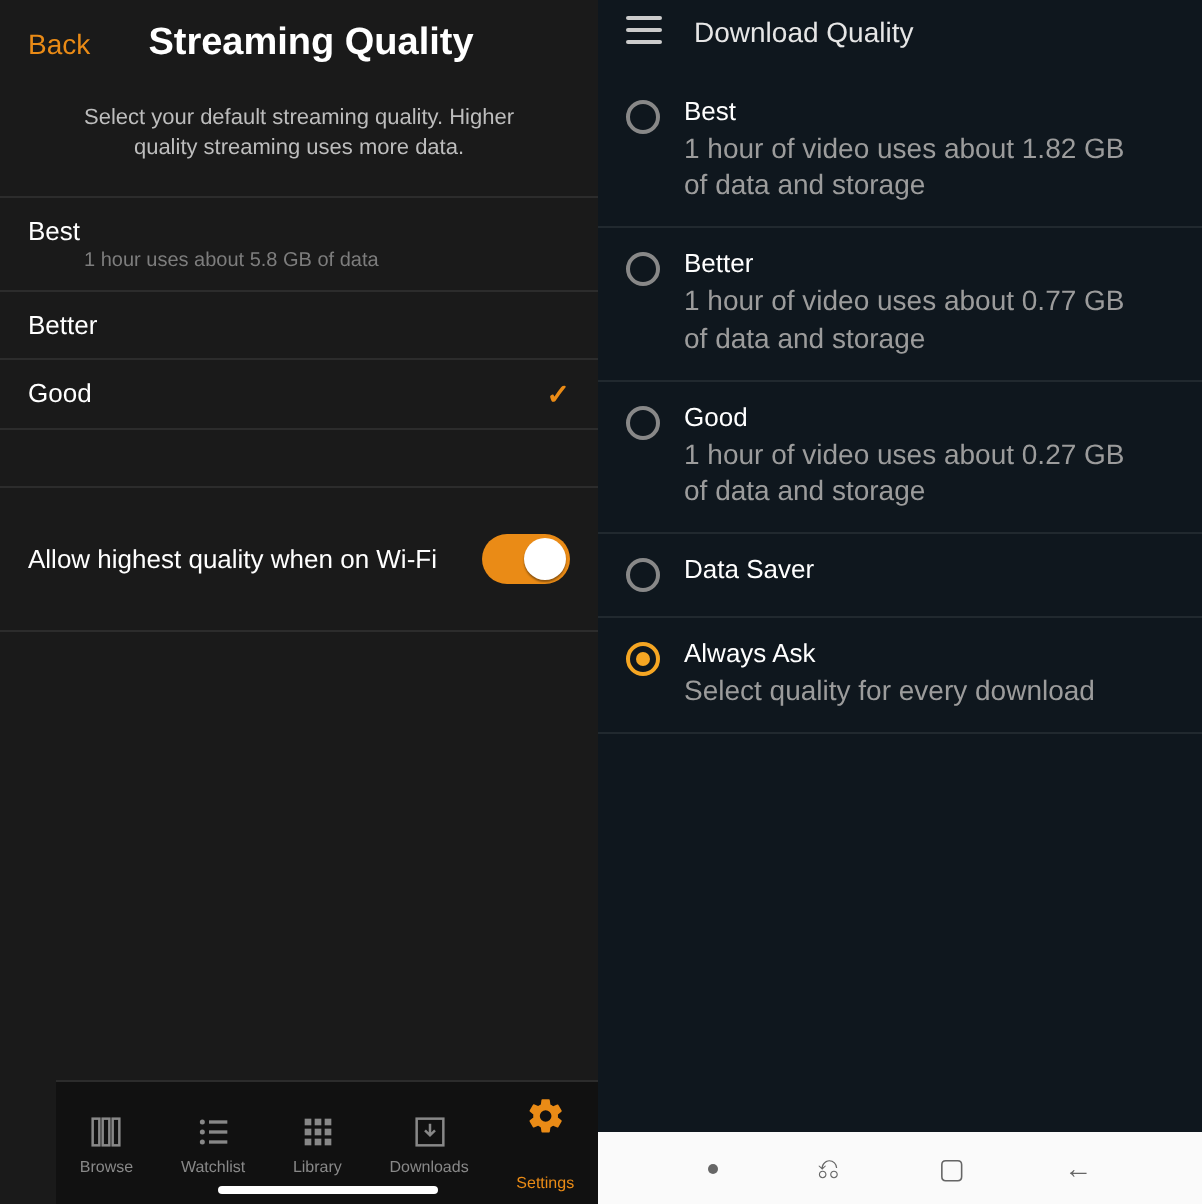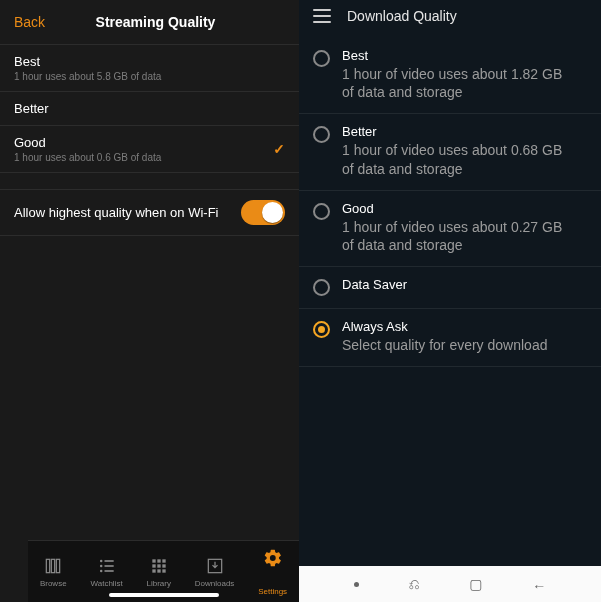--- a/index.html
+++ b/index.html
@@ -3,42 +3,42 @@
 <meta charset="utf-8">
 <style>
   * { box-sizing: border-box; margin: 0; padding: 0; }
   html, body { width: 601px; height: 602px; overflow: hidden; font-family: -apple-system, "Helvetica Neue", Arial, sans-serif; background:#fff; }
   .container { display:flex; width:601px; height:602px; }
 
   
   .left { width:299px; height:602px; background:#1a1a1a; color:#fff; display:flex; flex-direction:column; }
   .ios-header { display:flex; align-items:center; height:44px; position:relative; }
   .ios-back { color:#ea8b16; font-size:14px; padding-left:14px; }
-  .ios-title { position:absolute; left:12px; right:0; text-align:center; font-size:14px; font-weight:600; pointer-events:none; }
+  .ios-title { position:absolute; left:12px; right:0; text-align:center; font-size:19px; font-weight:600; pointer-events:none; }
   .ios-desc { font-size:11px; color:#bdbdbd; text-align:center; padding:8px 26px 16px; line-height:1.35; }
   .iositems { border-top:1px solid #2c2c2c; }
   .iosrow { padding:9px 14px 9px; border-bottom:1px solid #2c2c2c; display:flex; align-items:center; justify-content:space-between; }
   .iosrow .txt { display:flex; flex-direction:column; }
   .iosrow .lbl { font-size:13px; color:#fff; }
-  .iosrow .sub { font-size:10px; color:#7d7d7d; padding-top:2px; }
+  .iosrow .sub { font-size:10px; color:#7d7d7d; padding-top:2px;margin-left:28px; }
   .check { color:#ea8b16; font-size:14px; font-weight:bold; }
-  .toggle-row { margin-top:16px; border-top:1px solid #2c2c2c; border-bottom:1px solid #2c2c2c; padding:10px 14px; display:flex; align-items:center; justify-content:space-between; }
+  .toggle-row { margin-top:28px; border-top:1px solid #2c2c2c; border-bottom:1px solid #2c2c2c; padding:23px 14px; display:flex; align-items:center; justify-content:space-between; }
   .toggle-row .lbl { font-size:13px; color:#fff; }
   .switch { width:44px; height:25px; background:#ea8b16; border-radius:14px; position:relative; }
   .switch .knob { position:absolute; right:2px; top:2px; width:21px; height:21px; background:#fff; border-radius:50%; box-shadow:0 1px 1px rgba(0,0,0,.4); }
 
   .ios-tabbar { margin-top:auto; height:62px; display:flex; align-items:center; justify-content:space-around; background:#111; border-top:1px solid #2c2c2c; position:relative;margin-left:28px; }
   .tab { display:flex; flex-direction:column; align-items:center; gap:3px; color:#888; font-size:8px; }
   .tab.active { color:#ea8b16;gap:19px; }
   .tab svg { width:20px; height:20px; }
   .homebar { position:absolute; bottom:5px; left:50%; transform:translateX(-50%); width:110px; height:4px; border-radius:3px; background:#fff; }
 
   
   .right { width:302px; height:602px; background:#0f171e; color:#e6e6e6; display:flex; flex-direction:column; }
-  .and-header { display:flex; align-items:center; padding:8px 14px 14px; gap:16px; }
+  .and-header { display:flex; padding:8px 14px 14px; gap:16px; }
   .hamb { width:18px; height:14px; display:flex; flex-direction:column; justify-content:space-between; }
   .hamb span { display:block; height:2px; background:#ccc; border-radius:1px; }
   .and-title { font-size:14px; color:#e6e6e6; }
   .and-item { display:flex; align-items:flex-start; padding:10px 14px 12px; border-bottom:1px solid rgba(255,255,255,.08); gap:12px; }
   .radio { width:17px; height:17px; border:2px solid #888; border-radius:50%; margin-top:2px; flex:none; display:flex; align-items:center; justify-content:center; }
   .radio.sel { border-color:#f5a623; }
   .radio.sel::after { content:""; width:7px; height:7px; background:#f5a623; border-radius:50%; }
   .and-item .txt { display:flex; flex-direction:column; }
   .and-item .lbl { font-size:13px; color:#fff; }
   .and-item .sub { font-size:14px; color:#9c9c9c; line-height:1.3; padding-top:2px; max-width:230px; }
@@ -50,37 +50,37 @@
 </head>
 <body>
 
 <div class="container">
 
   <div class="left">
     <div class="ios-header">
       <span class="ios-back">Back</span>
       <span class="ios-title">Streaming Quality</span>
     </div>
+    <div class="ios-desc">Select your default streaming quality. Higher quality streaming uses more data.</div>
 
     <div class="iositems">
       <div class="iosrow">
         <span class="txt">
           <span class="lbl">Best</span>
           <span class="sub">1 hour uses about 5.8 GB of data</span>
         </span>
       </div>
       <div class="iosrow">
         <span class="txt">
           <span class="lbl">Better</span>
         </span>
       </div>
       <div class="iosrow">
         <span class="txt">
           <span class="lbl">Good</span>
-          <span class="sub">1 hour uses about 0.6 GB of data</span>
         </span>
         <span class="check">✓</span>
       </div>
     </div>
 
     <div class="toggle-row">
       <span class="lbl">Allow highest quality when on Wi-Fi</span>
       <span class="switch">
           <span class="knob"></span>
         </span>
@@ -151,21 +151,21 @@
       <span class="radio"></span>
       <span class="txt">
         <span class="lbl">Best</span>
         <span class="sub">1 hour of video uses about 1.82 GB of data and storage</span>
       </span>
     </div>
     <div class="and-item">
       <span class="radio"></span>
       <span class="txt">
         <span class="lbl">Better</span>
-        <span class="sub">1 hour of video uses about 0.68 GB of data and storage</span>
+        <span class="sub">1 hour of video uses about 0.77 GB of data and storage</span>
       </span>
     </div>
     <div class="and-item">
       <span class="radio"></span>
       <span class="txt">
         <span class="lbl">Good</span>
         <span class="sub">1 hour of video uses about 0.27 GB of data and storage</span>
       </span>
     </div>
     <div class="and-item">

